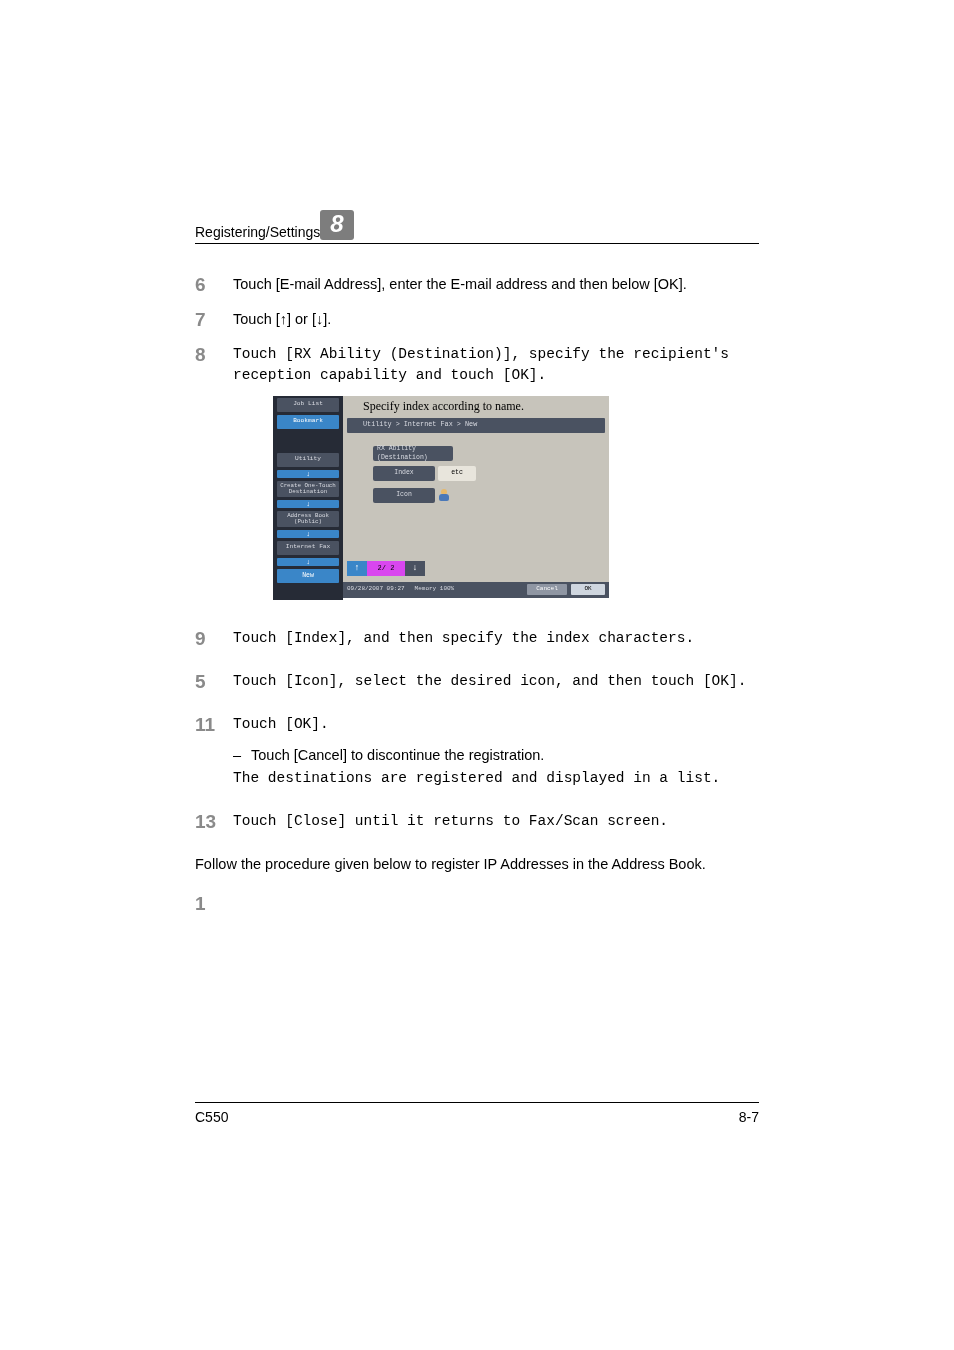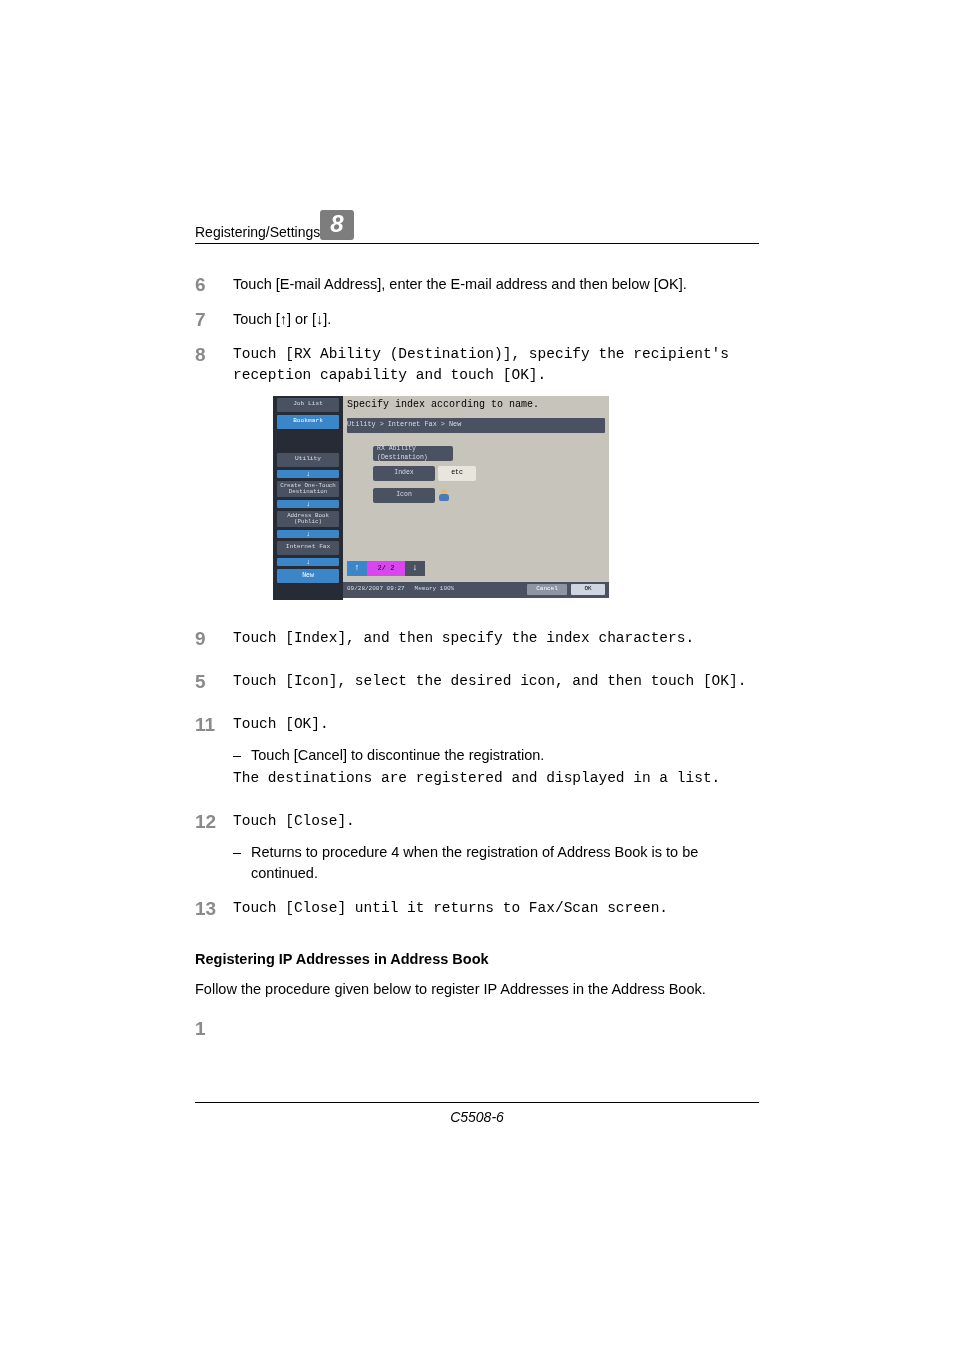--- a/index.html
+++ b/index.html
@@ -86,23 +86,22 @@
     margin-bottom: 18px;
   }
   .footer {
     position: absolute;
     left: 195px;
     right: 195px;
     bottom: 225px;
     border-top: 1px solid #000;
     padding-top: 6px;
     display: flex;
-    justify-content: center;
+    justify-content: space-between;
     font-size: 14px;
-    font-style: italic;
   }
 
   
   .device-shot {
     width: 336px;
     height: 202px;
     margin: 6px 0 18px 40px;
     position: relative;
     font-family: "Courier New", monospace;
   }
@@ -155,33 +154,34 @@
   }
   .ds-new {
     width: 62px; height: 14px;
     background: #3a86c8; color: #fff;
     font-size: 6.5px;
     display: flex; align-items: center; justify-content: center;
     border-radius: 1px;
   }
   .ds-top-msg {
     position: absolute;
-    left: 4px; top: 2px;
-    font-size: 10px;
-    color: #000;
+    left: 20px; top: 2px;
+    font-size: 12px;
+    color: #000;
+    font-family: Liberation Serif, serif;
   }
   .ds-breadcrumb {
     position: absolute;
     left: 4px; top: 22px; right: 4px;
     height: 15px;
     background: #4a5261;
     color: #d9dbe2;
     font-size: 6.8px;
     display: flex; align-items: center;
-    padding-left: 0;
+    padding-left: 16px;
     border-radius: 1px;
   }
   .ds-field {
     position: absolute;
     height: 15px;
     display: flex;
     align-items: center;
     font-size: 6.5px;
   }
   .ds-btn {
@@ -364,40 +364,32 @@
 
   <div class="step">
     <div class="step-num">11</div>
     <div class="step-body">
       <p>Touch [OK].</p>
       <div class="sub">Touch [Cancel] to discontinue the registration.</div>
       <p>The destinations are registered and displayed in a list.</p>
     </div>
   </div>
 
-  <div class="step">
-    <div class="step-num">12</div>
-    <div class="step-body">
-      <p>Touch [Close].</p>
-      <div class="sub">Returns to procedure 4 when the registration of Address Book is to be continued.</div>
-    </div>
-  </div>
 
   <div class="step">
     <div class="step-num">13</div>
     <div class="step-body">
       <p>Touch [Close] until it returns to Fax/Scan screen.</p>
     </div>
   </div>
 
-  <div class="section-heading">Registering IP Addresses in Address Book</div>
   <div class="section-intro">Follow the procedure given below to register IP Addresses in the Address Book.</div>
 
   <div class="step">
     <div class="step-num">1</div>
   </div>
 
   <div class="footer">
     <span>C550</span>
-    <span>8-6</span>
+    <span>8-7</span>
   </div>
 
 </div>
 
 </body></html>

